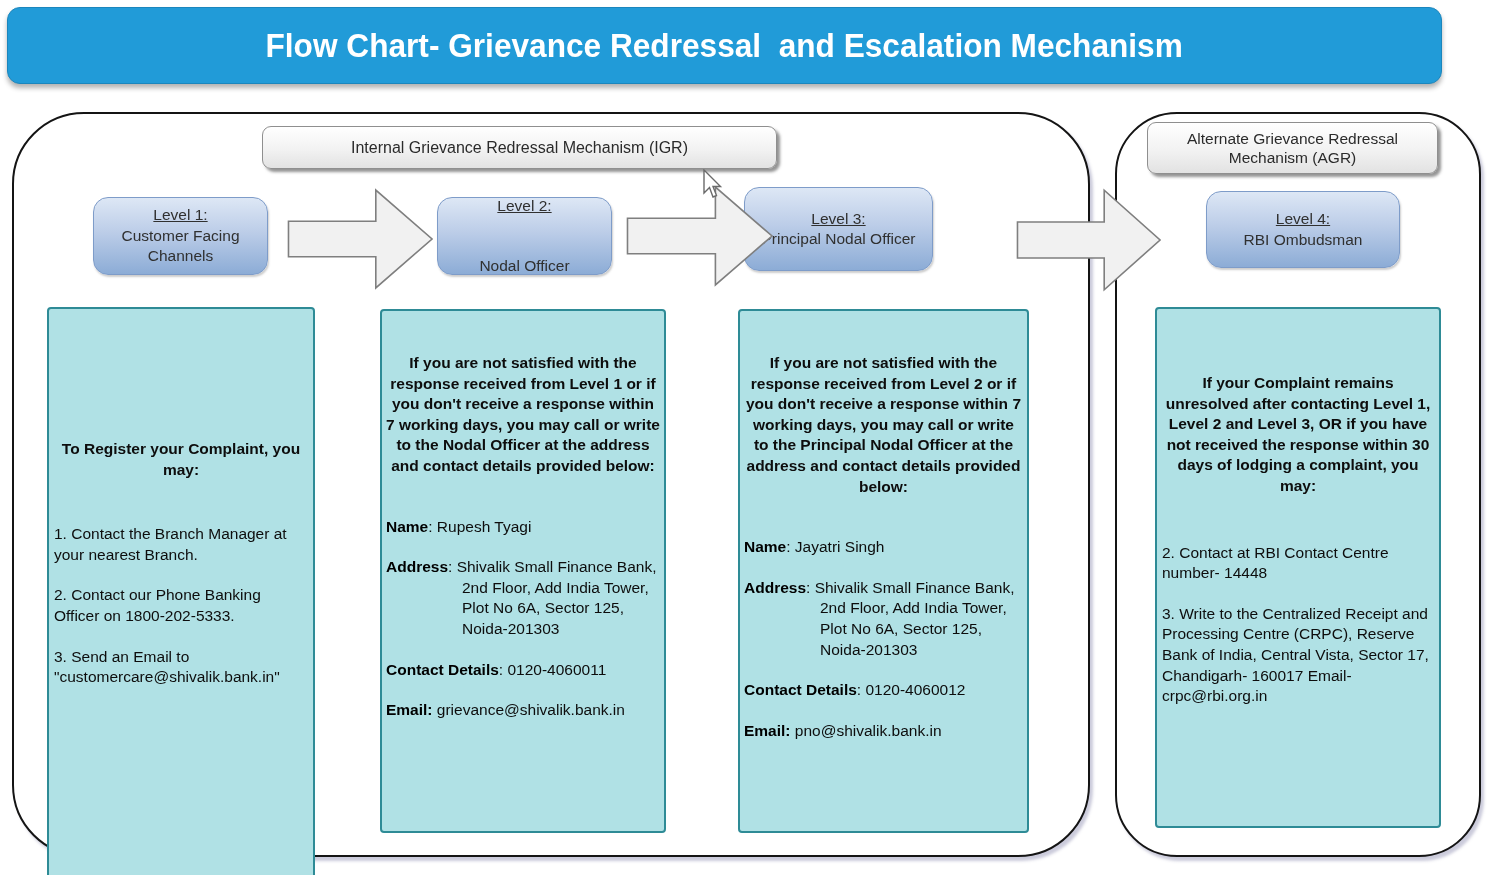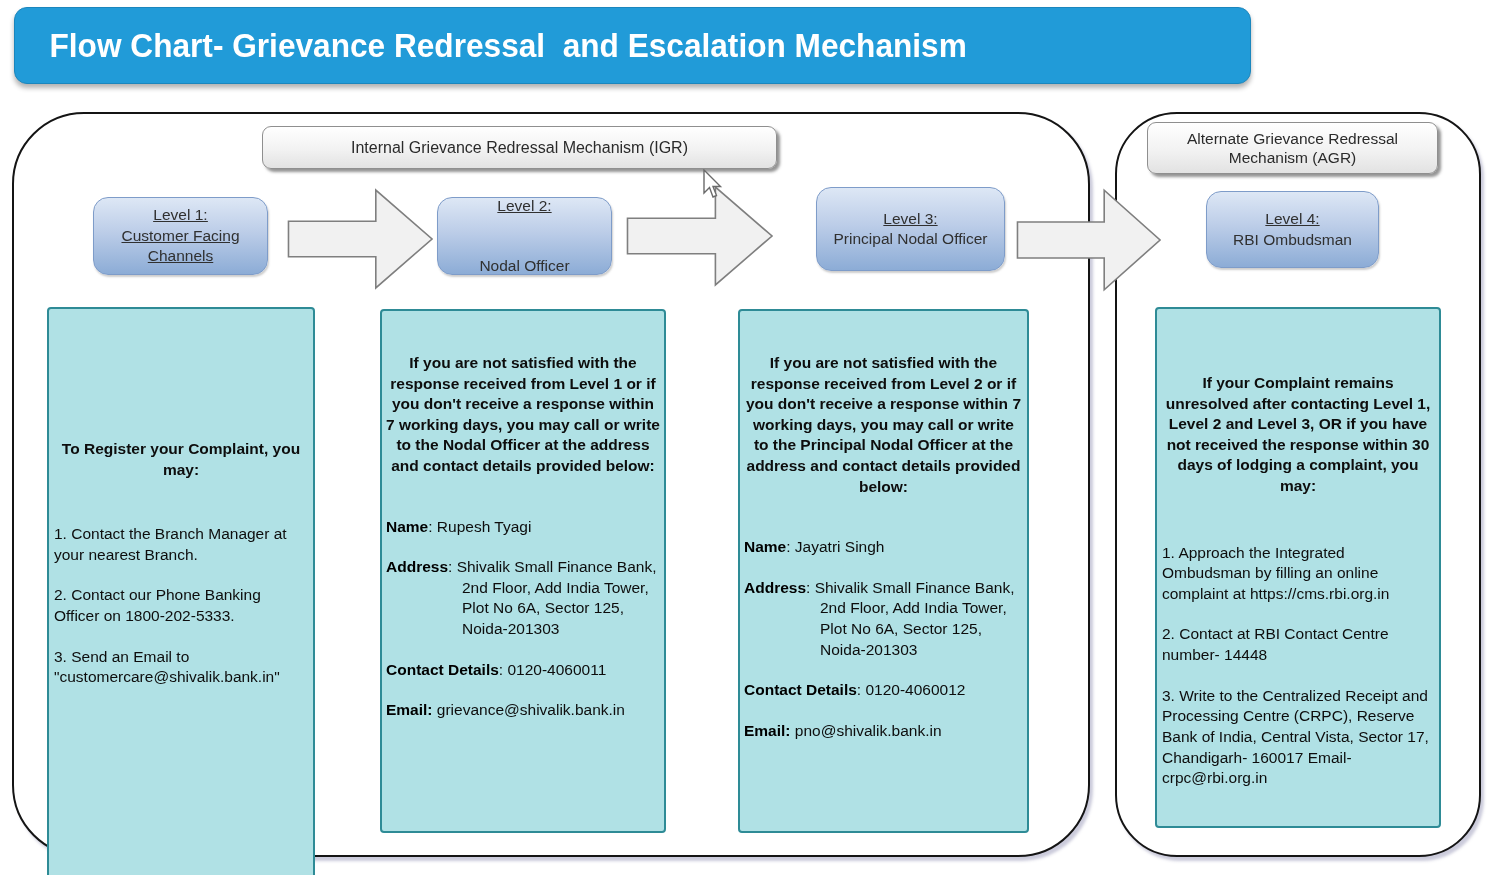--- a/index.html
+++ b/index.html
@@ -11,25 +11,25 @@
     --teal-border:#2e8b96;
     --arrow-fill:#f1f1f1;
     --arrow-border:#7f7f7f;
   }
   *{box-sizing:border-box;margin:0;padding:0;}
   html,body{background:#ffffff;}
   body{font-family:"Liberation Sans",sans-serif;color:#1a1a1a;}
   .canvas{position:relative;width:1487px;height:875px;background:#fff;overflow:hidden;}
 
   .title-banner{
-    position:absolute;left:14px;top:7px;width:1237px;height:77px;
+    position:absolute;left:7px;top:7px;width:1435px;height:77px;
     background:var(--banner-blue);
     border:1px solid #1b86bd;border-radius:13px;
     box-shadow:0 4px 5px rgba(0,0,0,0.30);
-    display:flex;align-items:center;justify-content:flex-start;
+    display:flex;align-items:center;justify-content:center;
   }
   .title-banner .title-text{
     color:#fff;font-size:34px;font-weight:bold;letter-spacing:0px;
     display:inline-block;transform:scaleX(0.93);white-space:pre-wrap;
   }
 
   .big-container{
     position:absolute;background:#fff;border:2px solid #141414;
     box-shadow:3px 4px 3px rgba(140,140,175,0.45);
     z-index:1;
@@ -50,24 +50,24 @@
 
   .level-box{
     position:absolute;z-index:3;
     background:linear-gradient(180deg,var(--level-top) 0%,#bccde8 45%,var(--level-bottom) 100%);
     border:1.5px solid var(--level-border);border-radius:15px;
     box-shadow:1px 2px 2px rgba(90,90,90,0.30);
     display:flex;flex-direction:column;align-items:center;justify-content:center;
     font-size:15.5px;color:#303030;text-align:center;line-height:1.32;
   }
   .level-box .level-label{text-decoration:underline;}
-  .lvl1{left:93px;top:197px;width:175px;height:78px;text-decoration:underline;}
+  .lvl1{left:93px;top:197px;width:175px;height:78px;}
   .lvl2{left:437px;top:197px;width:175px;height:78px;gap:40px;}
-  .lvl3{left:816px;top:187px;width:189px;height:84px;}
-  .lvl4{left:1206px;top:191px;width:173px;height:77px;}
+  .lvl3{left:744px;top:187px;width:189px;height:84px;}
+  .lvl4{left:1206px;top:191px;width:194px;height:77px;}
 
   .block-arrow{position:absolute;z-index:4;}
   .arrow1{left:287px;top:187px;width:148px;height:104px;}
   .arrow2{left:626px;top:184px;width:149px;height:104px;}
   .arrow3{left:1016px;top:187px;width:147px;height:106px;}
   .block-arrow polygon{fill:var(--arrow-fill);stroke:var(--arrow-border);stroke-width:1.6;}
 
   .teal-box{
     position:absolute;z-index:2;
     background:var(--teal-fill);
@@ -154,21 +154,20 @@
   <div class="teal-box tbox3">
     <div class="intro">If you are not satisfied with the response received from Level 2 or if you don't receive a response within 7 working days, you may call or write to the Principal Nodal Officer at the address and contact details provided below:</div>
     <p class="detail"><b>Name</b><span>: Jayatri Singh</span></p>
     <p class="detail hang"><b>Address</b><span>: Shivalik Small Finance Bank, 2nd Floor, Add India Tower, Plot No 6A, Sector 125, Noida-201303</span></p>
     <p class="detail"><b>Contact Details</b><span>: 0120-4060012</span></p>
     <p class="detail"><b>Email:</b><span> pno@shivalik.bank.in</span></p>
   </div>
 
   <div class="teal-box tbox4">
     <div class="intro">If your Complaint remains unresolved after contacting Level 1, Level 2 and Level 3, OR if you have not received the response within 30 days of lodging a complaint, you may:</div>
-    <p class="item">1. Approach the Integrated Ombudsman by filling an online complaint at https://cms.rbi.org.in</p>
     <p class="item">2. Contact at RBI Contact Centre number- 14448</p>
     <p class="item">3. Write to the Centralized Receipt and Processing Centre (CRPC), Reserve Bank of India, Central Vista, Sector 17, Chandigarh- 160017 Email- crpc@rbi.org.in</p>
   </div>
 
   <svg class="mouse-cursor" width="24" height="30" viewBox="0 0 24 30">
     <path d="M3,1 L3,24 L8.5,18.5 L12,28 L15.5,26.5 L12,17.5 L19.5,17.5 Z" fill="#ffffff" stroke="#6a6a6a" stroke-width="1.4"></path>
   </svg>
 
 </div>
 

